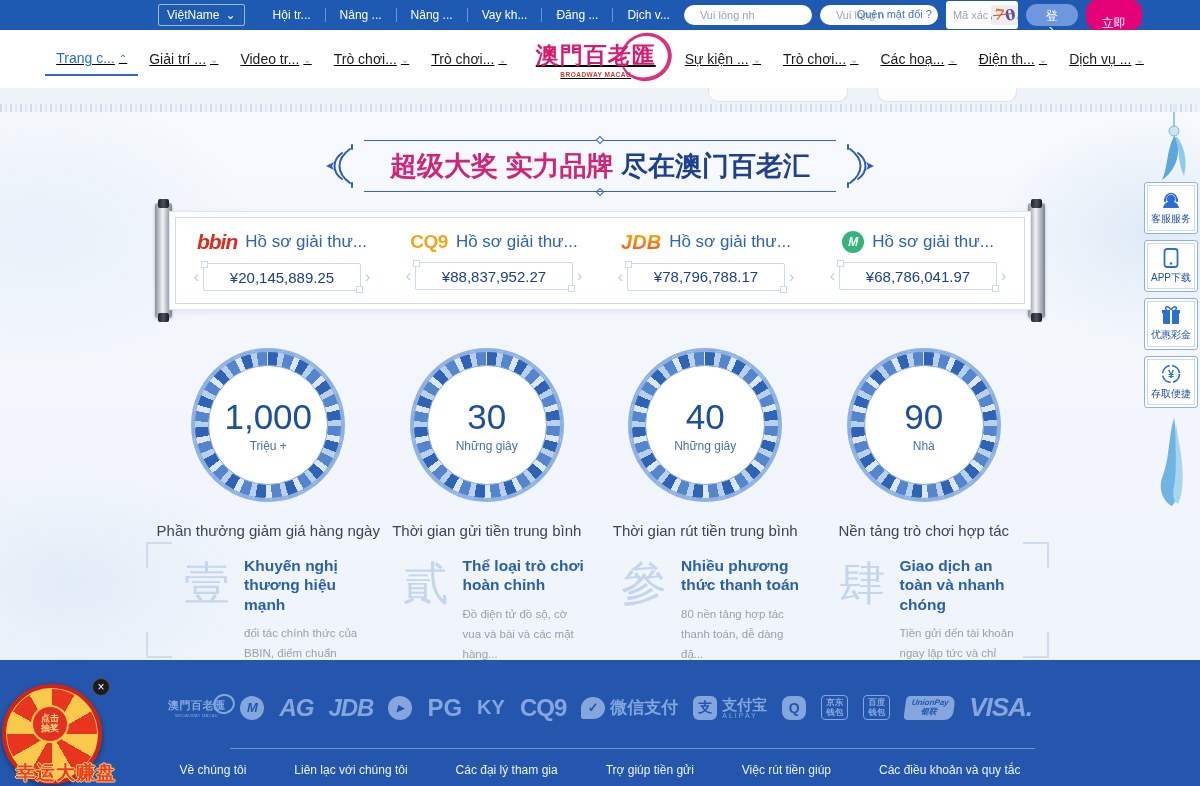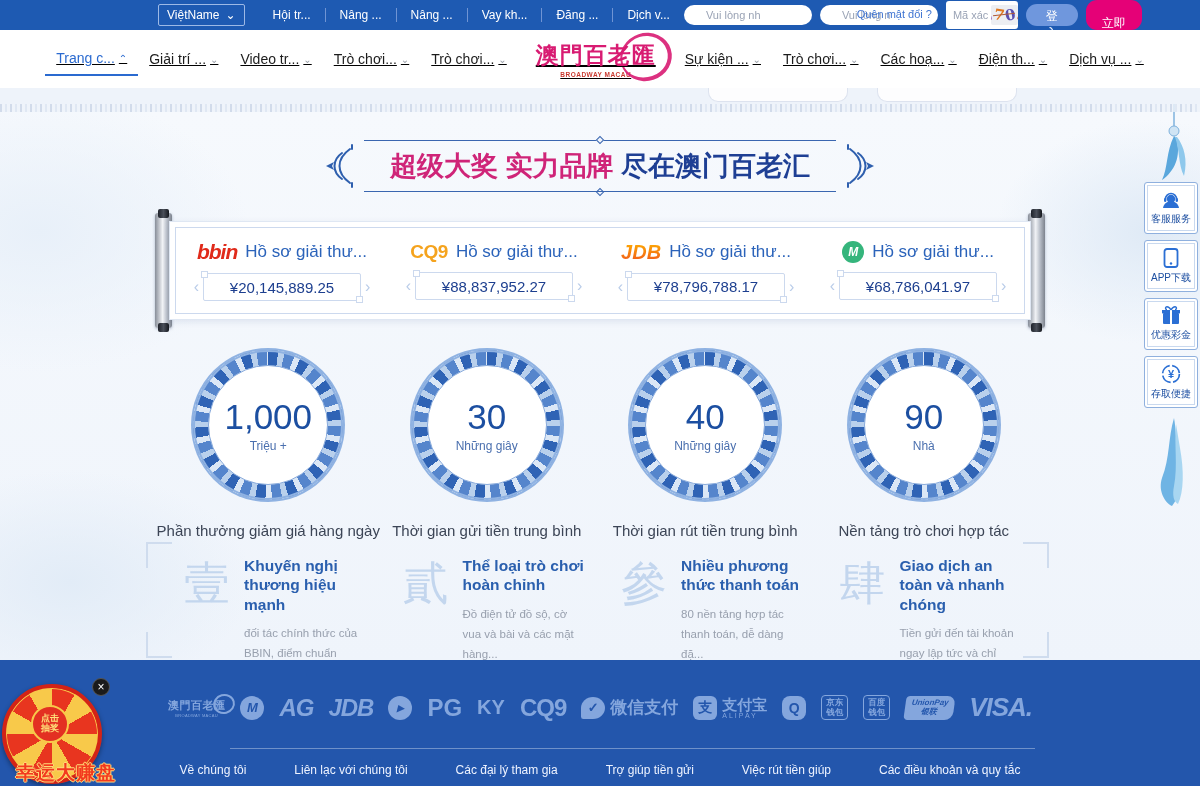--- a/index.html
+++ b/index.html
@@ -6,21 +6,21 @@
   html,body { width:1200px; height:786px; overflow:hidden; }
   body { font-family:"Liberation Sans", sans-serif; position:relative; background:#f3f7fc; }
 
   
   .topbar { position:absolute; top:0; left:0; width:1200px; height:30px; background:#1e5ab2; display:flex; align-items:center; padding:0 170px 0 158px; color:#fff; font-size:12px; z-index:30; }
   .lang-select { display:flex; align-items:center; gap:6px; border:1px solid #9db9e6; padding:2px 8px; height:22px; border-radius:2px; cursor:pointer; }
   .top-links { display:flex; align-items:center; margin-left:14px; flex:1; }
   .top-link { padding:0 14px; cursor:pointer; white-space:nowrap; }
   .top-link + .top-link { border-left:1px solid #6f94d4; }
   .top-inputs { display:flex; align-items:center; gap:8px; }
-  .tb-input { height:20px; border:none; border-radius:10px; background:#fff; font-size:11px; padding:0 22px; color:#333; outline:none; }
+  .tb-input { height:20px; border:none; border-radius:10px; background:#fff; font-size:11px; padding:0 16px; color:#333; outline:none; }
   .tb-input::placeholder { color:#9aa3b5; }
   .tb-user { width:128px; }
   .pw-wrap { position:relative; }
   .tb-pass { width:118px; }
   .forgot { position:absolute; right:6px; top:3px; font-size:11px; color:#3f74d2; white-space:nowrap; cursor:pointer; }
   .cap-wrap { position:relative; display:flex; align-items:center; background:#fff; border-radius:3px; height:28px; padding-left:7px; width:96px; }
   .cap-ph { font-size:11px; color:#9aa3b5; }
   .captcha { margin-left:3px; height:20px; flex:1; background:#eceef2; border-radius:2px; display:flex; align-items:center; justify-content:center; gap:1px; position:relative; overflow:hidden; }
   .captcha::after { content:""; position:absolute; left:2px; right:2px; top:9px; height:1px; background:#b05a38; transform:rotate(-6deg); }
   .cap-d { font-size:15px; font-weight:bold; font-family:"DejaVu Serif", serif; transform:rotate(-8deg); }
@@ -61,21 +61,21 @@
   .flourish { color:#2e5fae; flex:none; }
   .banner-mid { flex:1; margin:0 10px; position:relative; text-align:center; padding:10px 0; }
   .banner-mid::before, .banner-mid::after { content:""; position:absolute; left:0; right:0; height:1px; background:#3a66b0; }
   .banner-mid::before { top:2px; } .banner-mid::after { bottom:2px; }
   .diamond { position:absolute; left:50%; width:6px; height:6px; background:#eff4fb; border:1px solid #3a66b0; transform:translateX(-50%) rotate(45deg); }
   .diamond.top { top:-1px; } .diamond.bot { bottom:-1px; }
   .headline { font-size:27px; font-weight:bold; white-space:nowrap; }
   .hl-accent { color:#cf2478;margin-top:43px; } .hl-rest { color:#1e3f94; }
 
   
-  .scroll { position:absolute; top:101px; left:155px; width:890px; height:115px; }
+  .scroll { position:absolute; top:91px; left:155px; width:890px; height:115px; }
   .rod { position:absolute; top:0; width:17px; height:115px; background:linear-gradient(90deg,#888e99 0%,#f2f4f7 45%,#b9bfc9 70%,#7d838e 100%); border-radius:3px; box-shadow:0 1px 3px rgba(40,60,100,.35); }
   .rod::before,.rod::after { content:""; position:absolute; left:3px; width:11px; height:9px; background:linear-gradient(90deg,#1f232b,#4a4f59,#15181e); border-radius:2px; }
   .rod::before { top:-4px; } .rod::after { bottom:-4px; }
   .rod.left{ left:0; } .rod.right{ right:0; }
   .paper { position:absolute; left:14px; right:14px; top:8px; bottom:8px; background:#fff; border:1px solid #dfe7f3; box-shadow:0 2px 6px rgba(70,100,150,.12); }
   .paper-frame { position:absolute; inset:5px; border:1px solid #ccd9ee; display:flex; }
   .jp-col { flex:1; display:flex; flex-direction:column; align-items:center; justify-content:center; gap:9px; }
   .jp-head { display:flex; align-items:center; gap:8px; }
   .jp-label { font-size:17px; color:#2b63ba; white-space:nowrap; }
   .logo-bbin { font-size:21px; font-weight:800; font-style:italic; color:#e02a1a; letter-spacing:-1px; }

